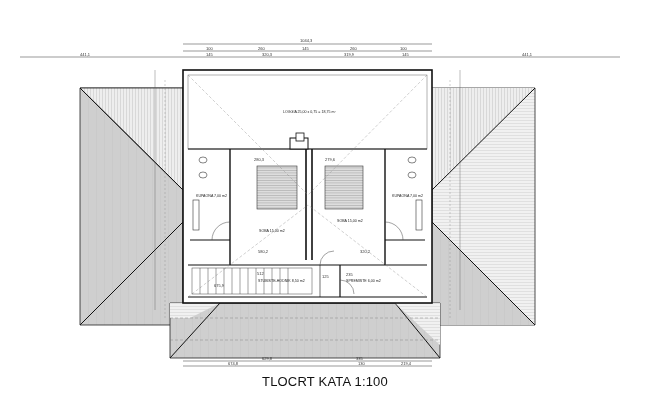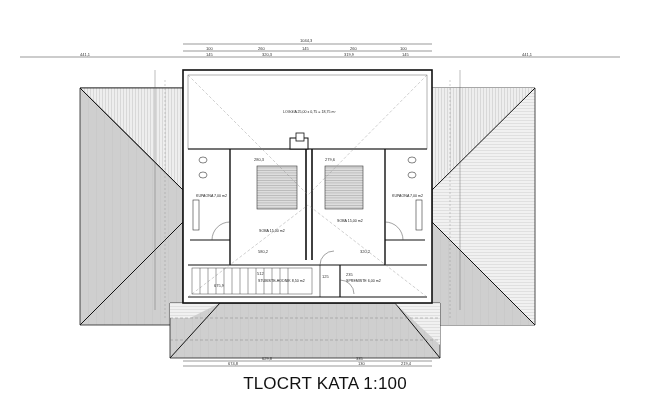--- a/index.html
+++ b/index.html
@@ -1,18 +1,18 @@
 <!DOCTYPE html>
 <html><head>
 <meta charset="utf-8">
 <style>
   html,body{margin:0;padding:0;background:#fff;}
   body{width:650px;height:420px;position:relative;overflow:hidden;font-family:"Liberation Sans",sans-serif;}
   #plan{position:absolute;left:0;top:0;}
-  .title{position:absolute;left:0;top:374px;width:650px;text-align:center;font-size:17px;color:#111;letter-spacing:0.2px;}
+  .title{position:absolute;left:0;top:374px;width:650px;text-align:center;font-size:13px;color:#111;letter-spacing:0.2px;}
   .title span{margin-left:0;}
   .dim{font-size:4px;fill:#333;font-family:"Liberation Sans",sans-serif;}
   .lbl{font-size:3.6px;fill:#222;font-family:"Liberation Sans",sans-serif;}
 </style>
 </head>
 <body>
 
 <svg id="plan" width="650" height="370" viewBox="0 0 650 370" xmlns="http://www.w3.org/2000/svg">
   <defs>
     <pattern id="vlines" width="3" height="3" patternUnits="userSpaceOnUse">

